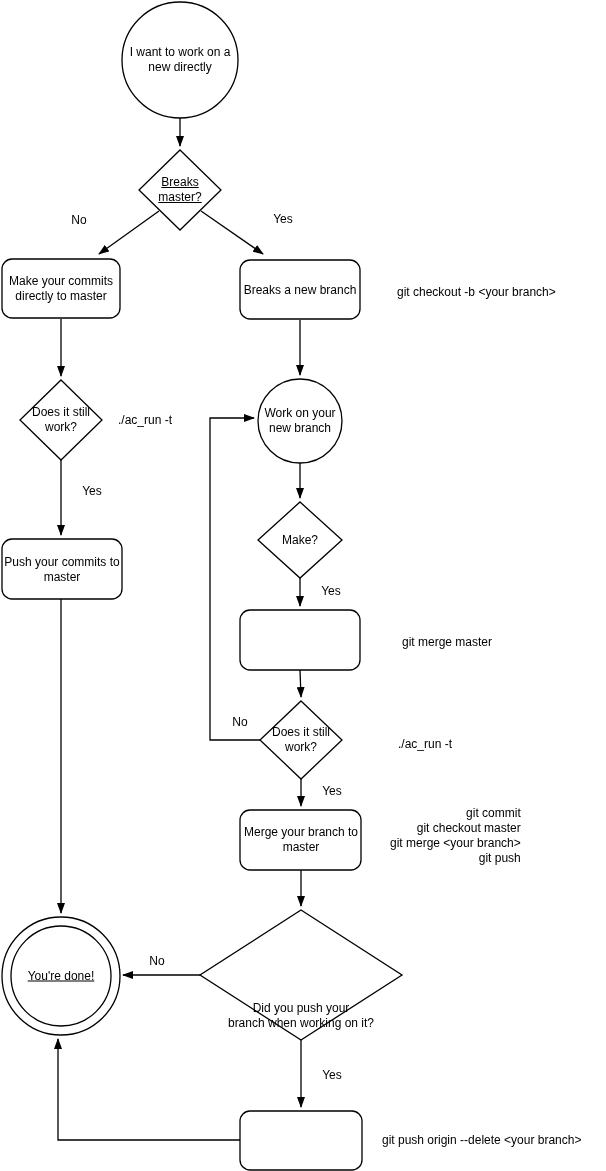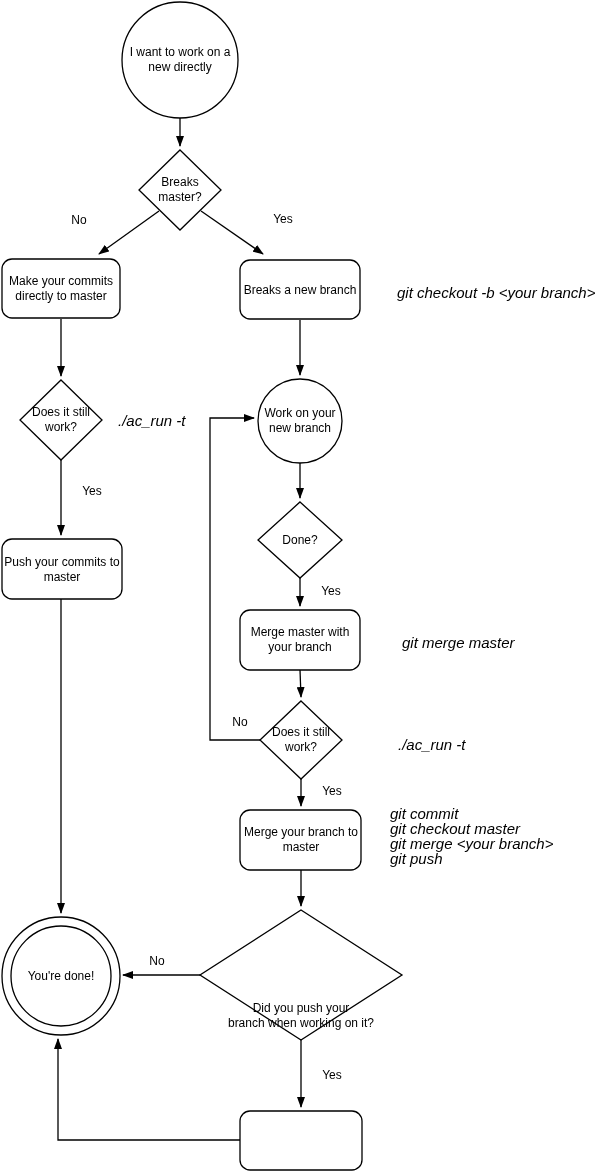--- a/index.html
+++ b/index.html
@@ -26,26 +26,25 @@
     transform: translate(-50%, -50%);
     font-size: 12px;
     line-height: 15px;
     text-align: center;
     white-space: pre-line;
     color: var(--text);
   }
   .cmd {
     position: absolute;
     transform: translateY(-50%);
-    font-size: 15px;
+    font-size: 12px;
     line-height: 15px;
-    text-align: left;
+    text-align: right;
     white-space: pre-line;
     color: var(--text);
-    font-style: italic;
   }
 </style>
 </head>
 <body>
 
 <div class="canvas">
 
   <svg width="606" height="1171" viewBox="0 0 606 1171">
     <defs>
       <marker id="arrow" markerWidth="11" markerHeight="8" refX="10" refY="4" orient="auto-start-reverse" markerUnits="userSpaceOnUse">
@@ -82,53 +81,52 @@
     <polygon class="shape" points="301,701 342,740 301,779 260,740"></polygon>
     <rect class="shape" x="240" y="810" width="121" height="60" rx="10"></rect>
     <polygon class="shape" points="301,910 402,975 301,1040 200,975"></polygon>
     <circle class="shape" cx="61" cy="976" r="59"></circle>
     <circle class="shape" cx="61" cy="976" r="50"></circle>
     <rect class="shape" x="240" y="1111" width="122" height="59" rx="10"></rect>
   </svg>
 
   <div class="lbl" style="left:180px; top:60px;">I want to work on a
 new directly</div>
-  <div class="lbl" style="left:180px; top:190px;">Breaks
+  <div class="lbl" style="left:180px; top:190px;text-decoration:underline;">Breaks
 master?</div>
   <div class="lbl" style="left:61px;  top:289px;">Make your commits
 directly to master</div>
   <div class="lbl" style="left:300px; top:290px;">Breaks a new branch</div>
   <div class="lbl" style="left:61px;  top:420px;">Does it still
 work?</div>
   <div class="lbl" style="left:62px;  top:570px;text-align:center;">Push your commits to
 master</div>
   <div class="lbl" style="left:300px; top:421px;">Work on your
 new branch</div>
-  <div class="lbl" style="left:300px; top:540px;">Done?</div>
-  <div class="lbl" style="left:300px; top:640px;">Merge master with
-your branch</div>
+  <div class="lbl" style="left:300px; top:540px;">Make?</div>
   <div class="lbl" style="left:301px; top:740px;">Does it still
 work?</div>
   <div class="lbl" style="left:301px; top:840px;">Merge your branch to
 master</div>
   <div class="lbl" style="left:301px; top:976px;margin-top:40px;">Did you push your
 branch when working on it?</div>
-  <div class="lbl" style="left:61px;  top:976px;">You're done!</div>
+  <div class="lbl" style="left:61px;  top:976px;text-decoration:underline;">You're done!</div>
 
   <div class="lbl" style="left:79px;  top:220px;">No</div>
   <div class="lbl" style="left:283px; top:219px;">Yes</div>
   <div class="lbl" style="left:92px;  top:491px;">Yes</div>
   <div class="lbl" style="left:331px; top:591px;">Yes</div>
   <div class="lbl" style="left:240px; top:722px;">No</div>
   <div class="lbl" style="left:332px; top:791px;">Yes</div>
   <div class="lbl" style="left:157px; top:961px;">No</div>
   <div class="lbl" style="left:332px; top:1075px;">Yes</div>
 
   <div class="cmd" style="left:397px; top:292px;">git checkout -b &lt;your branch&gt;</div>
   <div class="cmd" style="left:118px; top:420px;">./ac_run -t</div>
   <div class="cmd" style="left:402px; top:642px;">git merge master</div>
   <div class="cmd" style="left:398px; top:744px;">./ac_run -t</div>
   <div class="cmd" style="left:390px; top:836px;">git commit
 git checkout master
 git merge &lt;your branch&gt;
 git push</div>
+  <div class="cmd" style="left:382px; top:1140px;">git push origin --delete &lt;your branch&gt;</div>
 
 </div>
 
 </body></html>

